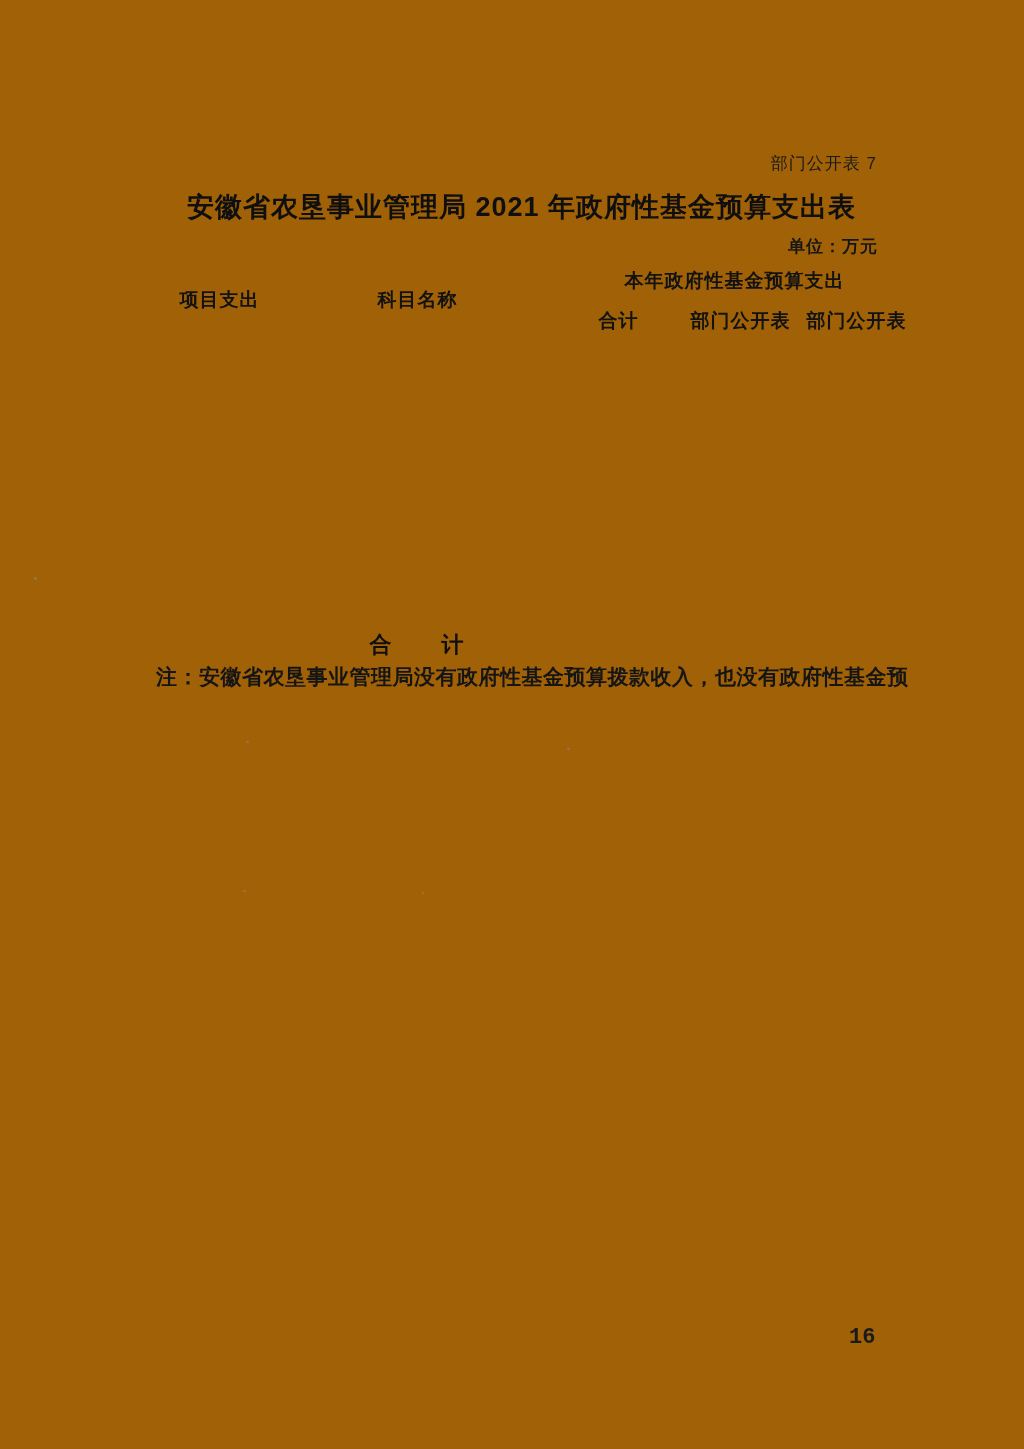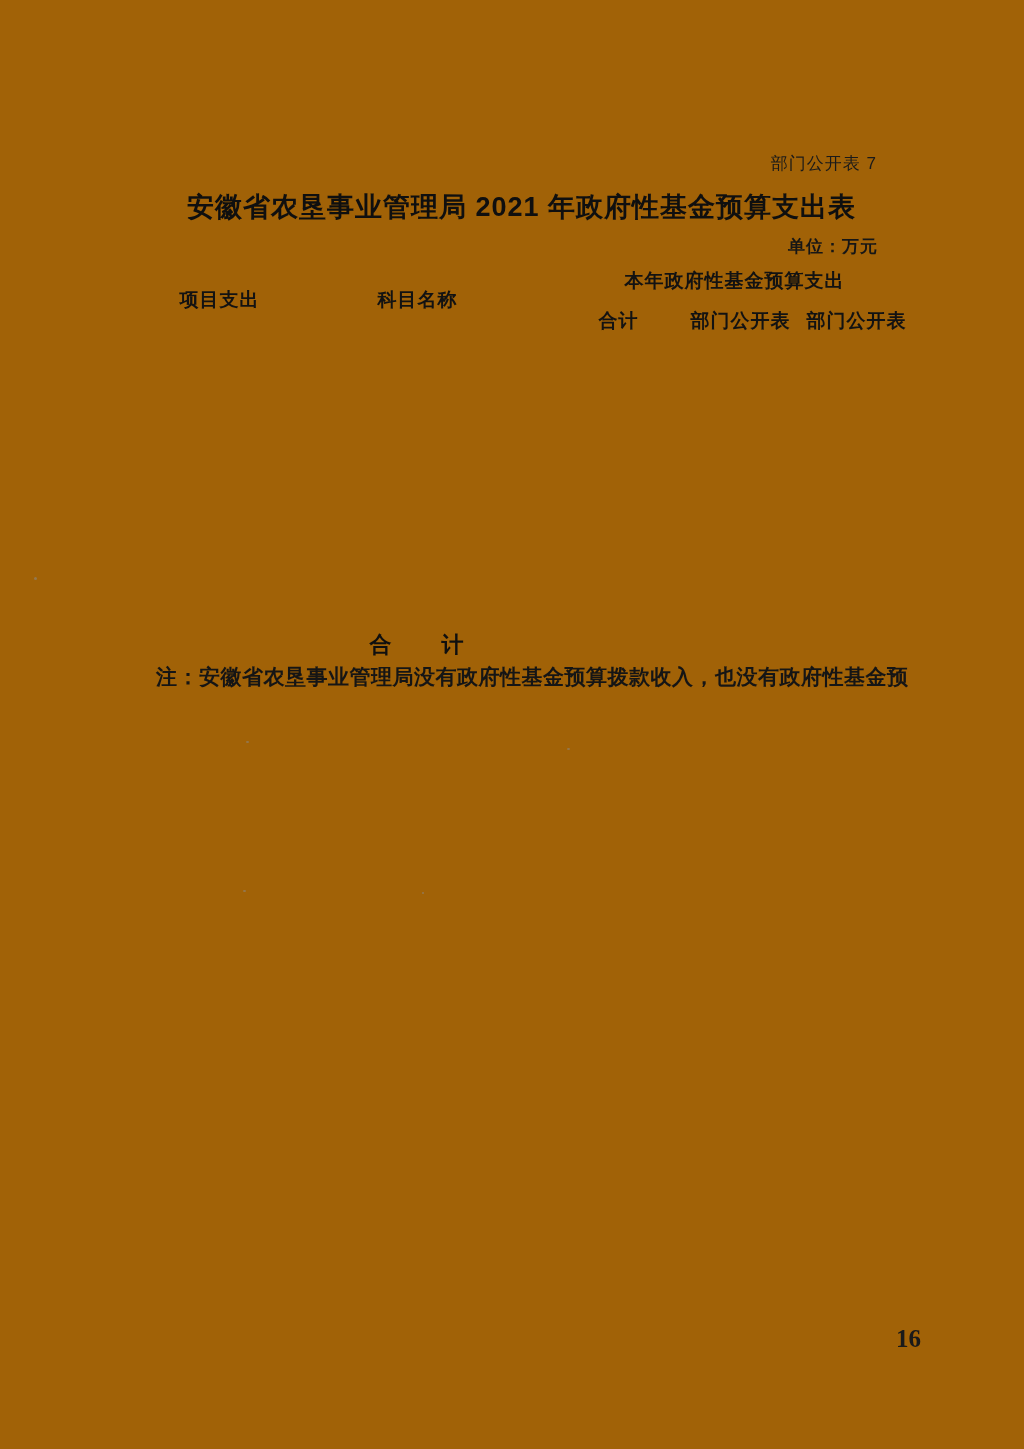--- a/index.html
+++ b/index.html
@@ -78,23 +78,23 @@
     font-size: 21px;
     font-weight: bold;
     line-height: 29px;
     letter-spacing: 0.5px;
     color: #151515;
     text-align: right;
   }
   .note-line { display: block; white-space: nowrap; }
   .page-number {
     position: absolute;
-    top: 1325px; left: 896px;
-    font-family: Liberation Serif, serif;
-    font-size: 25px;
+    top: 1325px; left: 849px;
+    font-family: Liberation Mono, monospace;
+    font-size: 22px;
     font-weight: bold;
     color: #1a1a1a;
   }
   .scan-artifact {
     position: absolute;
     background: #8a8a8a;
     border-radius: 50%;
     opacity: 0.55;
   }
   .dot-a { left: 34px;  top: 577px; width: 3px; height: 3px; }

